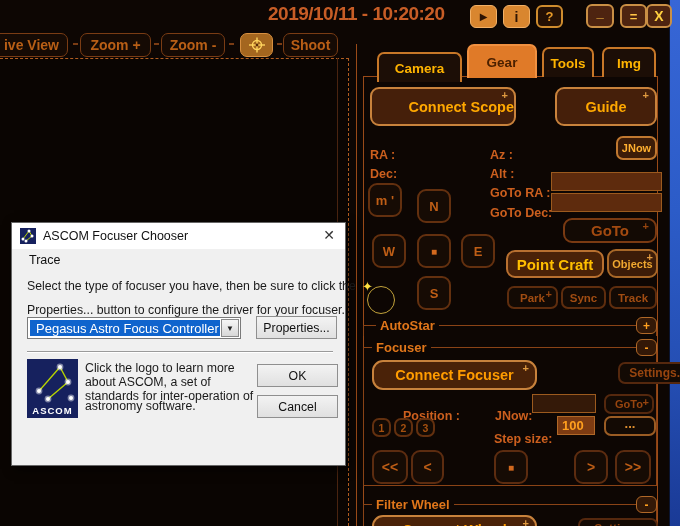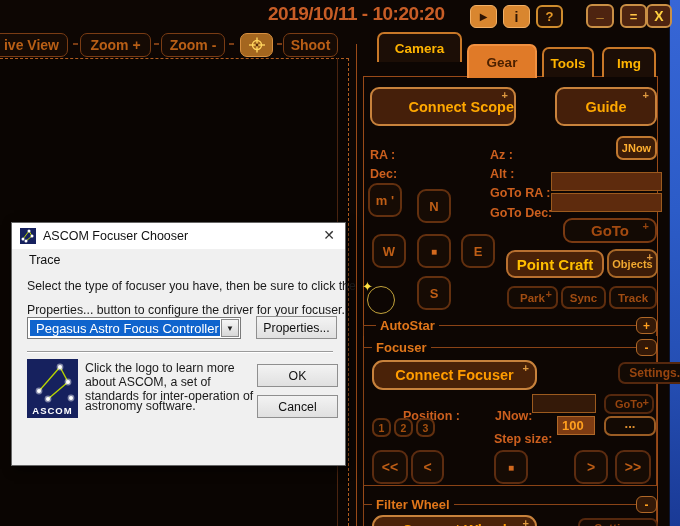--- a/index.html
+++ b/index.html
@@ -154,21 +154,21 @@
     <span>Shoot</span>
   </div>
 
   <div class="abs leftpane"></div>
   <div class="vline" style="left:337px; top:58px; height:468px; border-left:1px solid #4a2410;"></div>
   <div class="vline" style="left:348px; top:58px; height:468px; border-left:1px dashed #b05c20;"></div>
   <div class="vline" style="left:356px; top:44px; height:482px; border-left:1px solid #9a4a18;"></div>
 
   <div class="abs panelframe" style="left:363px; top:76px; width:295px; height:450px;"></div>
 
-  <div class="tab" style="left:377px; top:32px; width:85px; height:30px;">
+  <div class="tab" style="left:377px; top:52px; width:85px; height:30px;">
     <span>Camera</span>
   </div>
   <div class="tab selected" style="left:467px; top:44px; width:70px; height:34px;">
     <span>Gear</span>
   </div>
   <div class="tab" style="left:542px; top:47px; width:52px; height:30px;">
     <span>Tools</span>
   </div>
   <div class="tab" style="left:602px; top:47px; width:54px; height:30px;">
     <span>Img</span>

